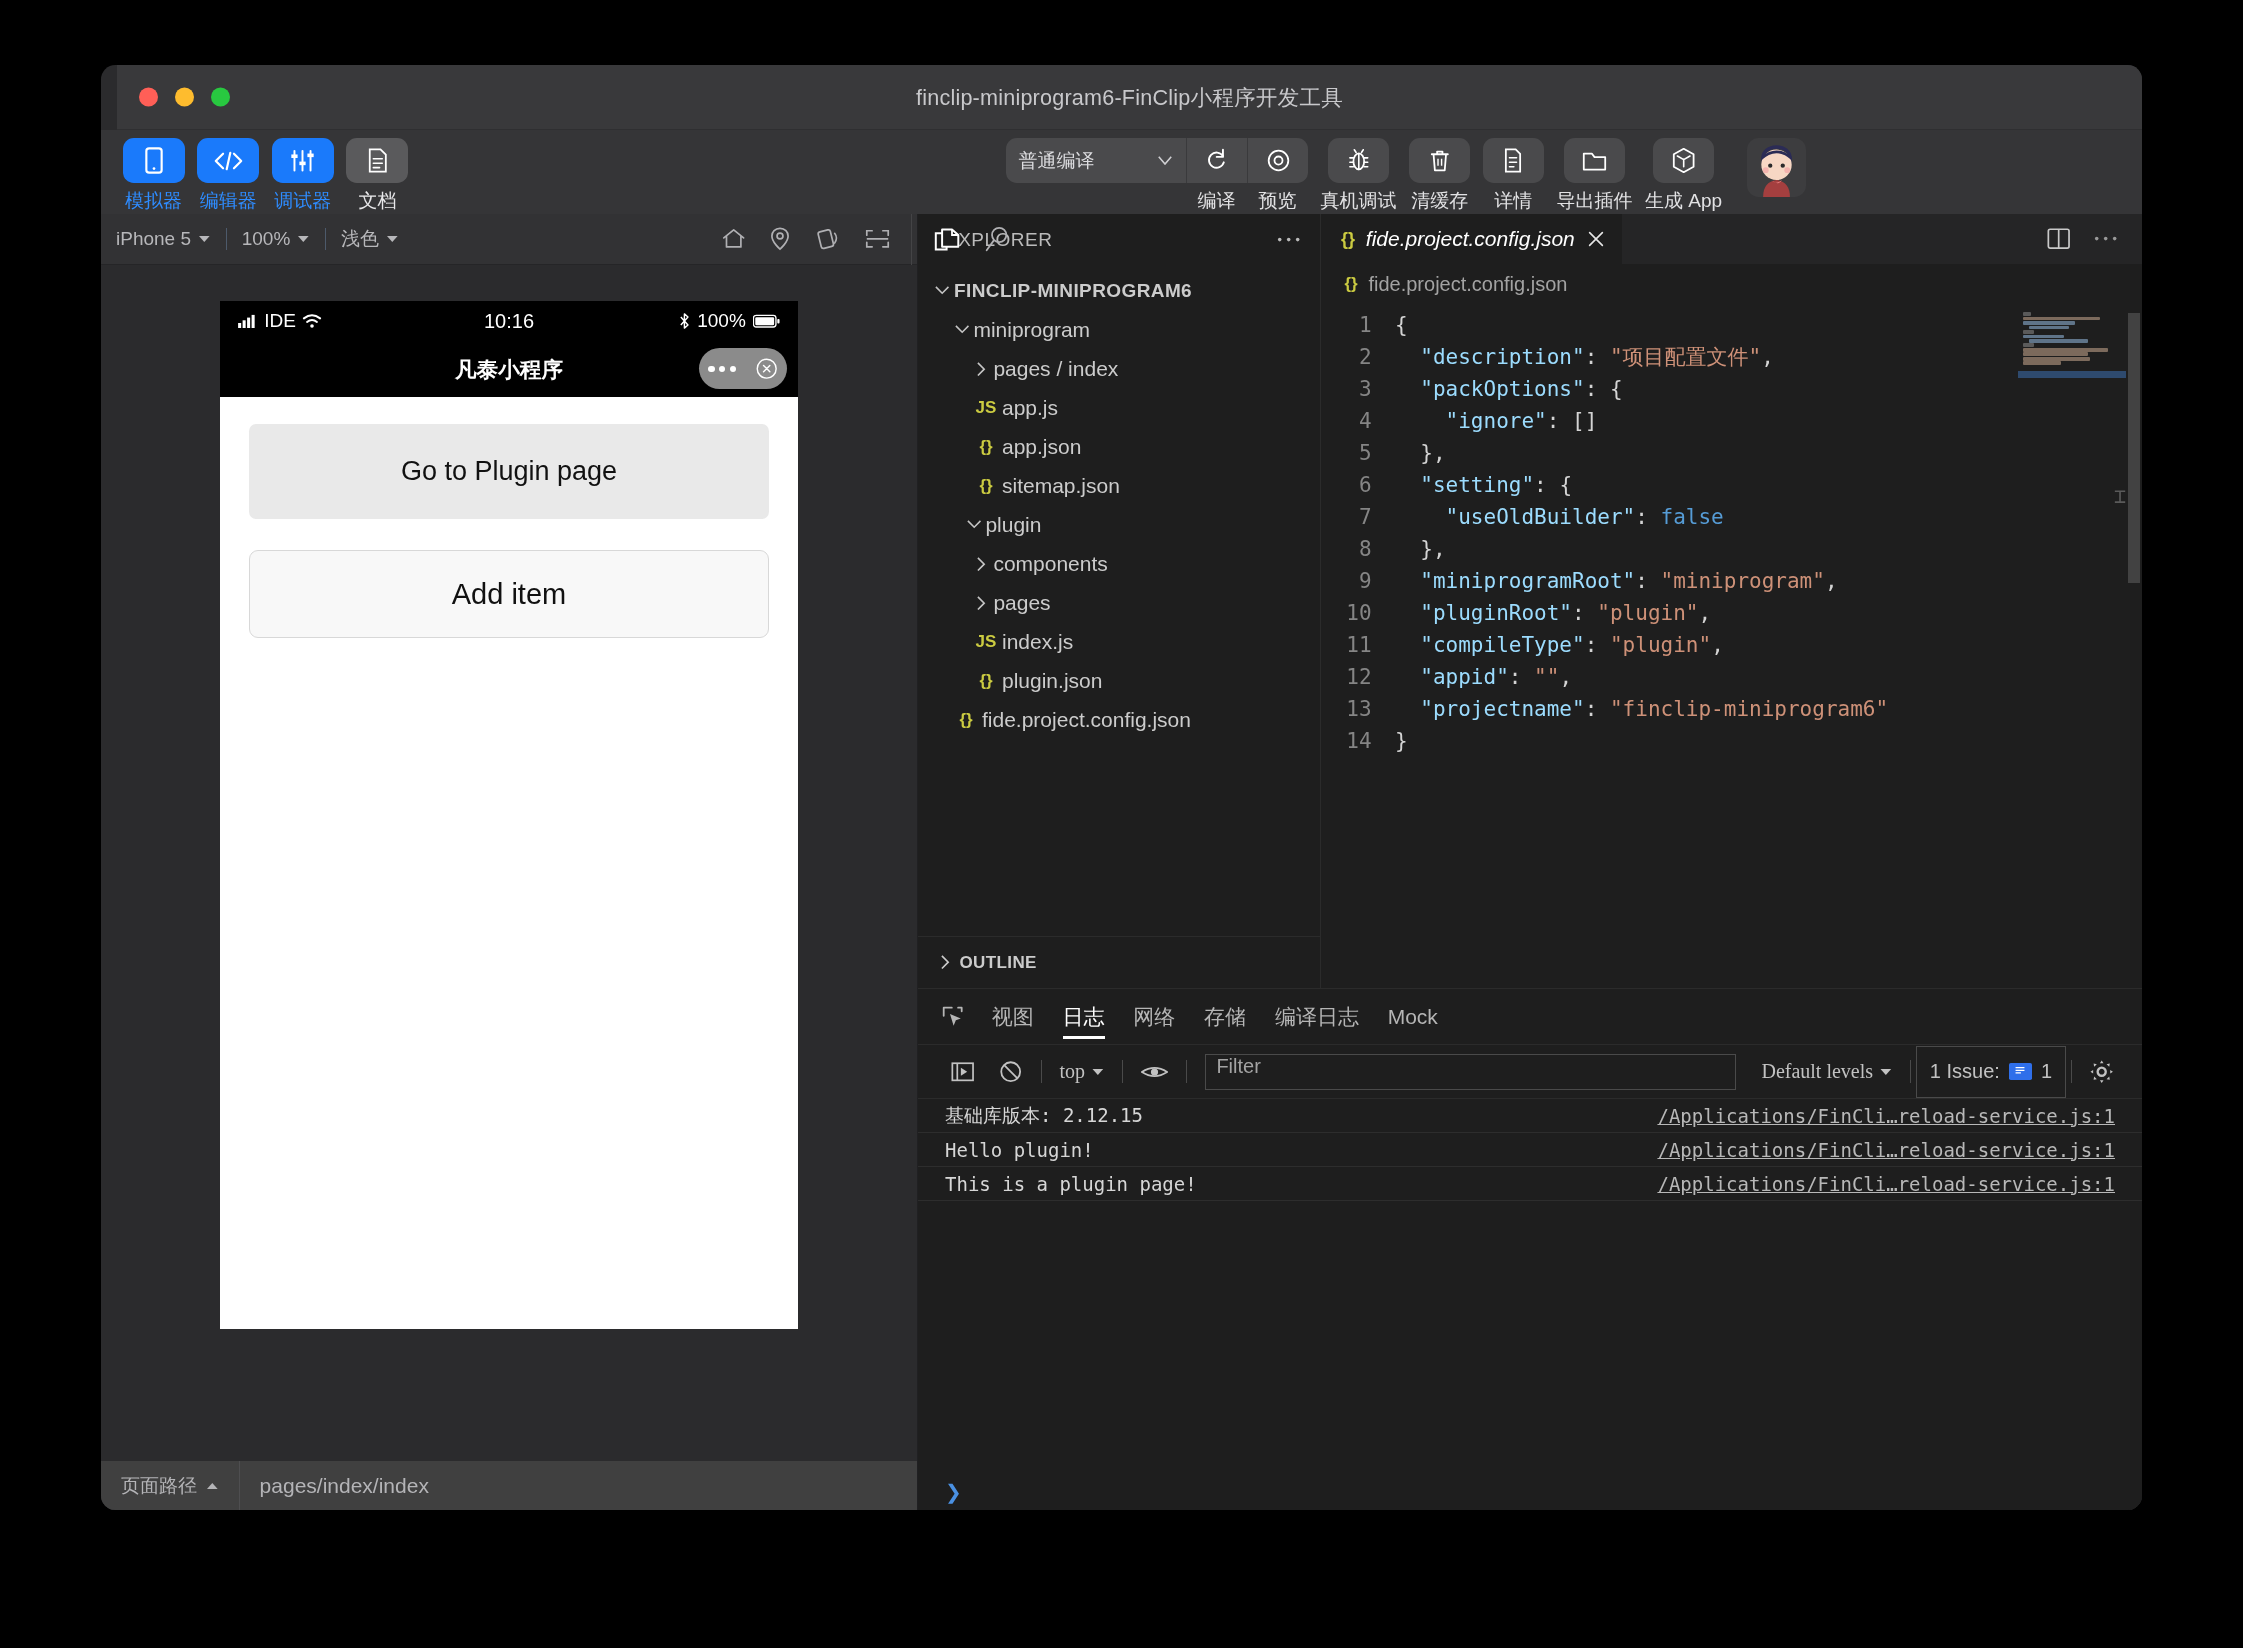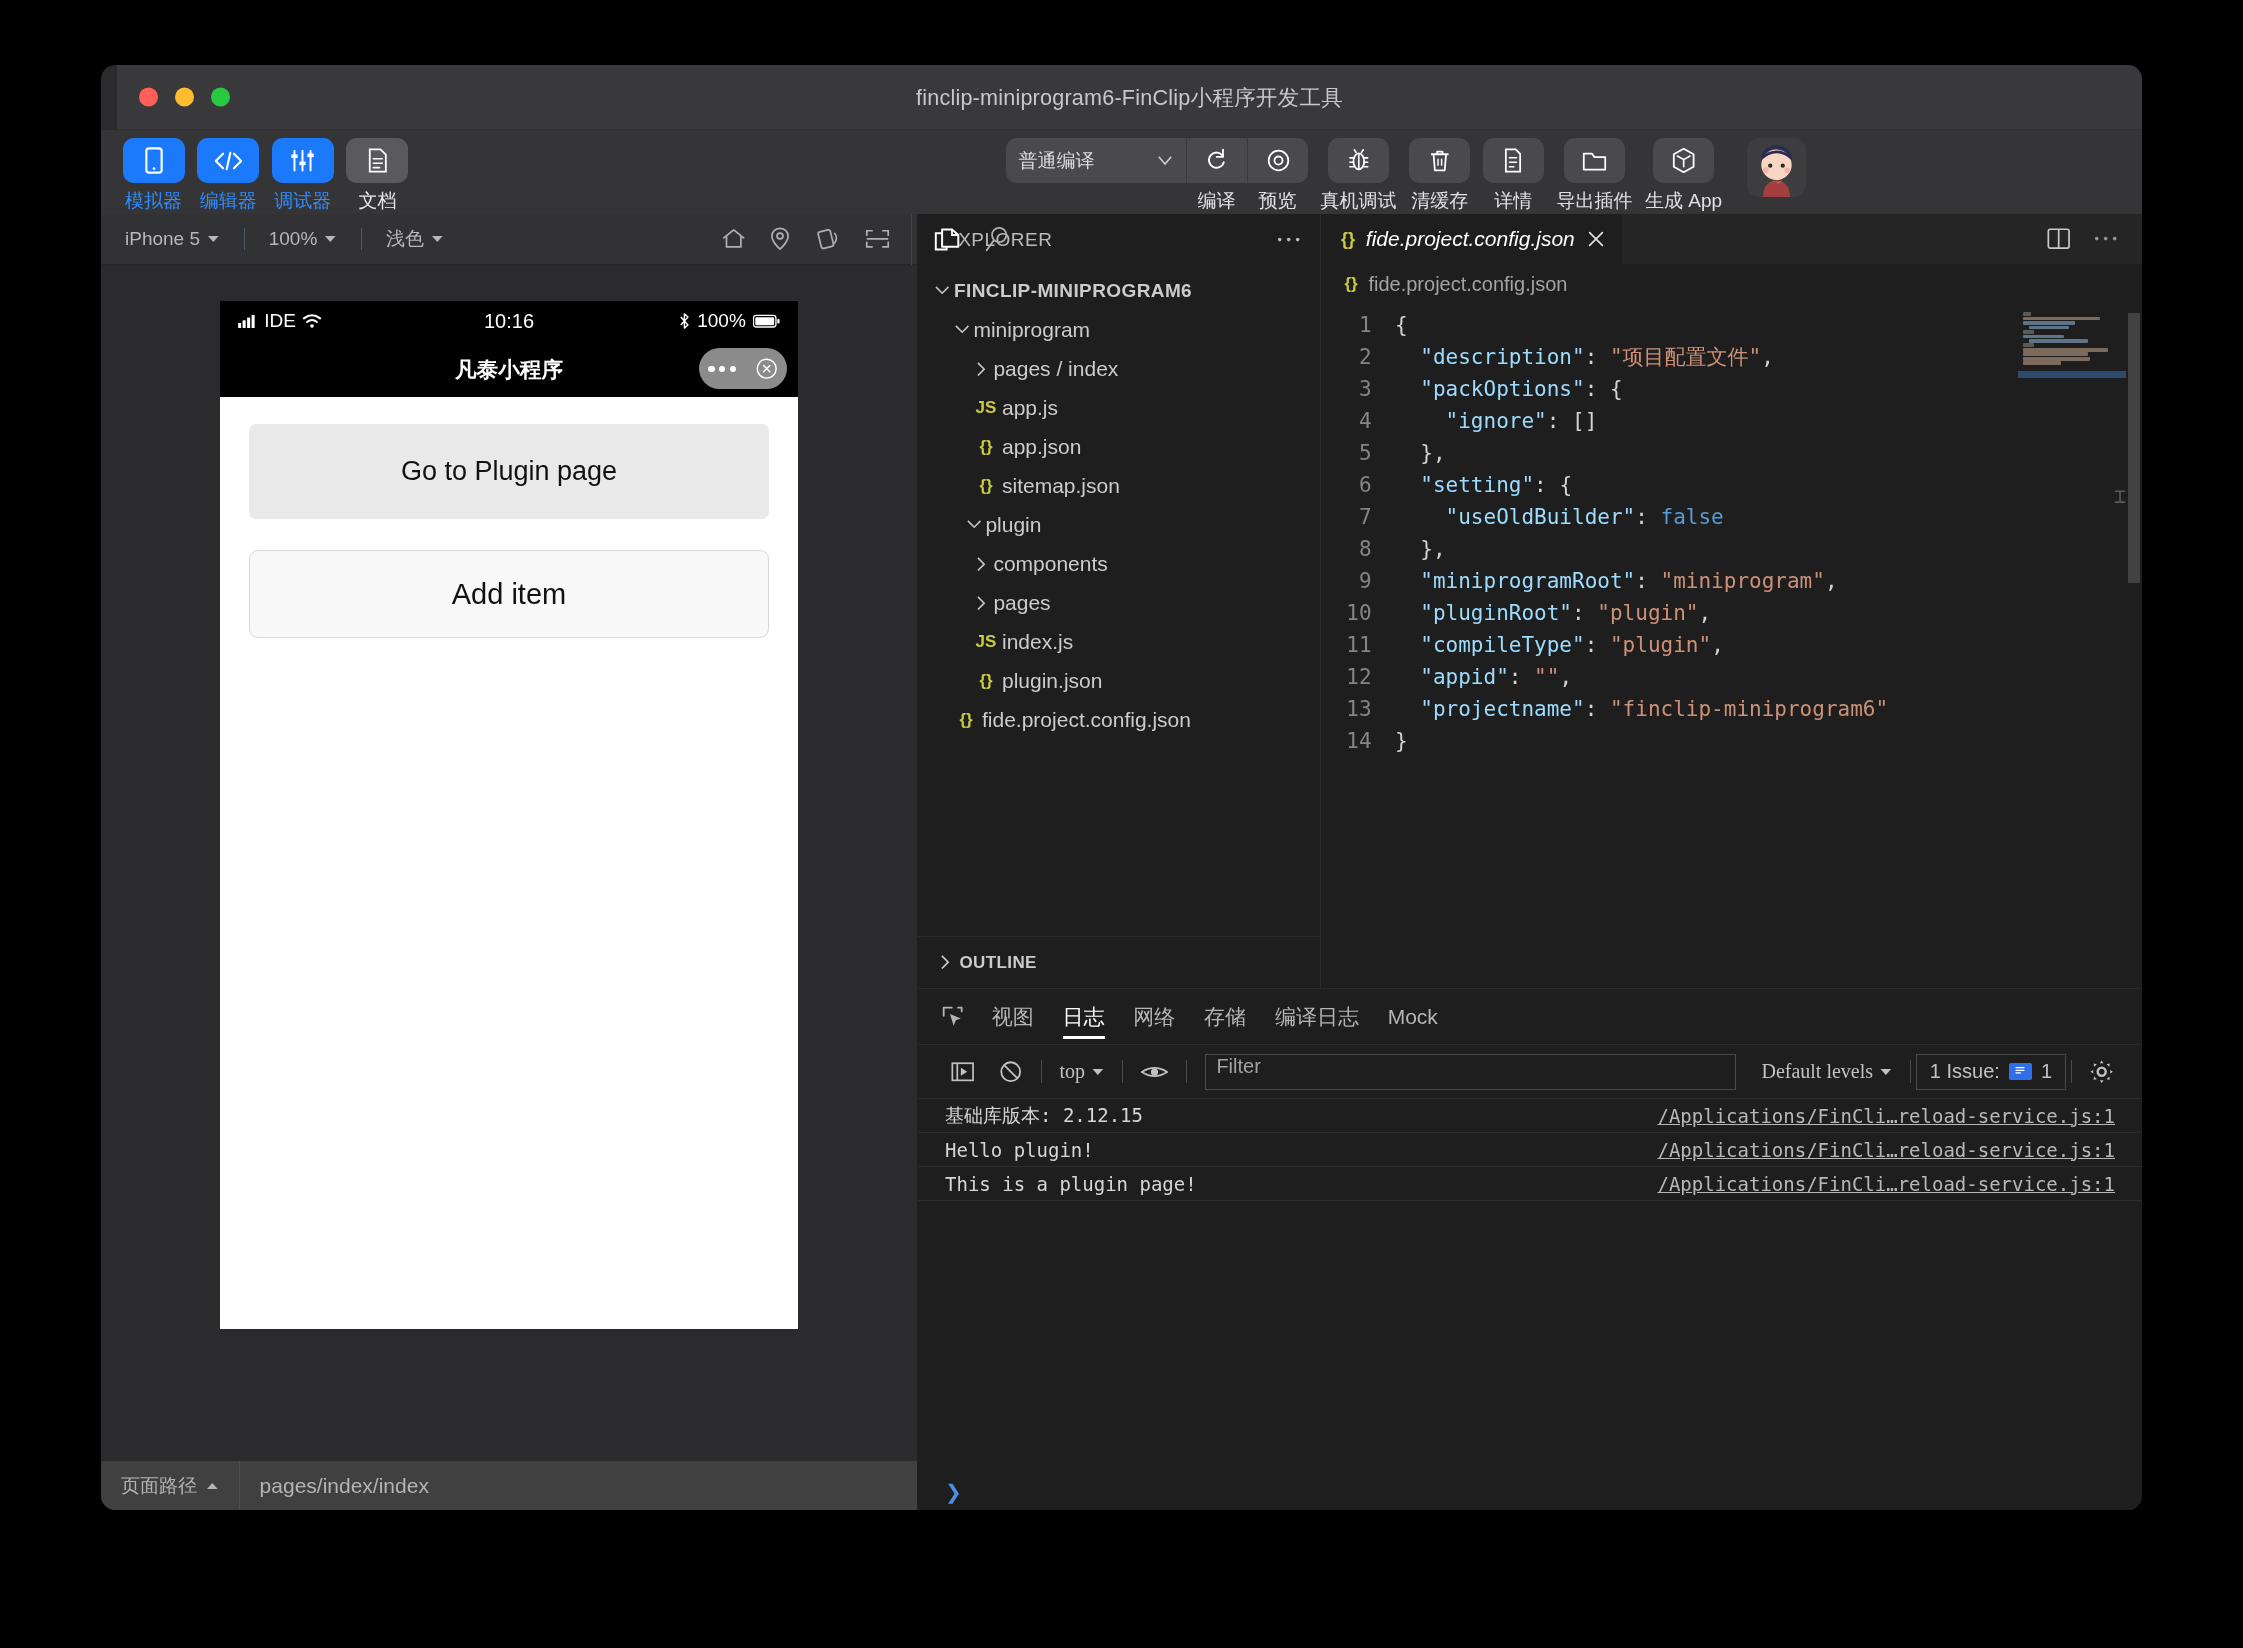--- a/index.html
+++ b/index.html
@@ -92,21 +92,21 @@
   }
   
   .body { flex: 1 1 auto; display: flex; min-height: 0; background: #2b2b2d; }
   
   .sim-col { width: 817px; display: flex; flex-direction: column; background: #2b2b2d; border-right: 0.9px solid #202022; }
   .sim-bar {
     height: 51px; background: #323234;
     display: flex; align-items: center; position: relative;
     border-bottom: 0.9px solid #252527;
   }
-  .sim-sel { color: #b7b7ba; font-size: 19px; padding: 0 24px; display: flex; align-items: center; gap: 7.2px; cursor: pointer; }
+  .sim-sel { color: #b7b7ba; font-size: 19px; padding: 0 15px; display: flex; align-items: center; gap: 7.2px; cursor: pointer; }
   .vsep { width: 0.9px; height: 21.6px; background: #4d5a6b; }
   .sim-icons { position: absolute; left: 621px; display: flex; align-items: center; gap: 25px; }
   .sim-icons2 { position: absolute; left: 833px; display: flex; align-items: center; gap: 23.4px; }
   .simsep { position: absolute; left: 810px; width: 0.9px; height: 51px; background: #444446; }
   .sim-stage { flex: 1 1 auto; position: relative; }
   .phone {
     position: absolute; left: 119px; top: 36px;
     width: 578px; height: 1028px;
     background: #fff; overflow: hidden;
   }
@@ -236,21 +236,21 @@
   }
   .ct-item { display: flex; align-items: center; color: #c2c2c2; font-size: 20px; padding: 0 12.6px; cursor: pointer; gap: 7.2px; font-family: Liberation Serif, serif; }
   .ct-sep { width: 0.9px; height: 23.4px; background: #4a4a4a; margin: 0 5.4px; }
   .filter-input {
     flex: 1 1 auto; height: 36px; background: #1e1e1e;
     border: 0.9px solid #4a4a4a; margin: 0 12.6px;
     color: #a3a3a3; font-size: 20px; padding: 0 10.8px;
     display: flex; 
   }
   .issue-box {
-    border: 0.9px solid #4a4a4a; height: 36px; display: flex; align-items: center;
+    border: 0.9px solid #4a4a4a; height: 52px; display: flex; align-items: center;
     gap: 9px; padding: 0 12.6px; color: #c2c2c2; font-size: 20px; cursor: pointer;
   }
   .issue-badge { background: #2f6fea; padding: 0.9px 3.6px; border-radius: 1.8px; display: inline-flex; }
   .clogs { flex: 1 1 auto; overflow: hidden; }
   .clog {
     height: 34px; display: flex; align-items: center; justify-content: space-between;
     padding: 0 27px 0 27px; border-bottom: 0.9px solid #2d2d2d;
     font-family: "DejaVu Sans Mono", monospace; font-size: 19px; color: #d6d6d6;
   }
   .clog-src { color: #b8b8b8; text-decoration: underline; cursor: pointer; font-size: 19px; }

